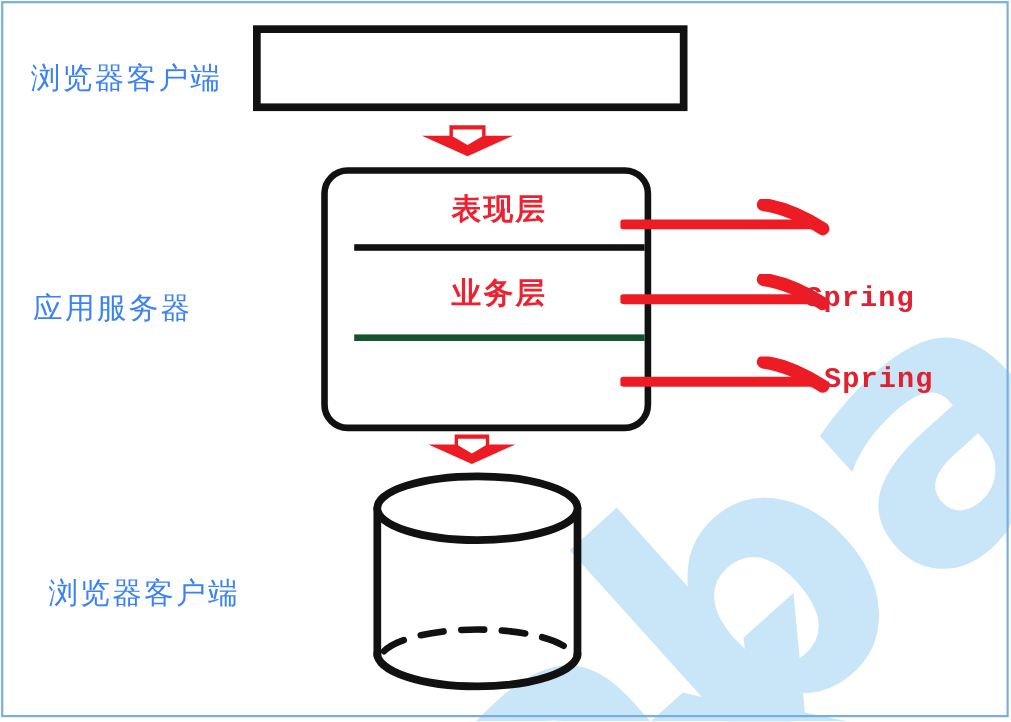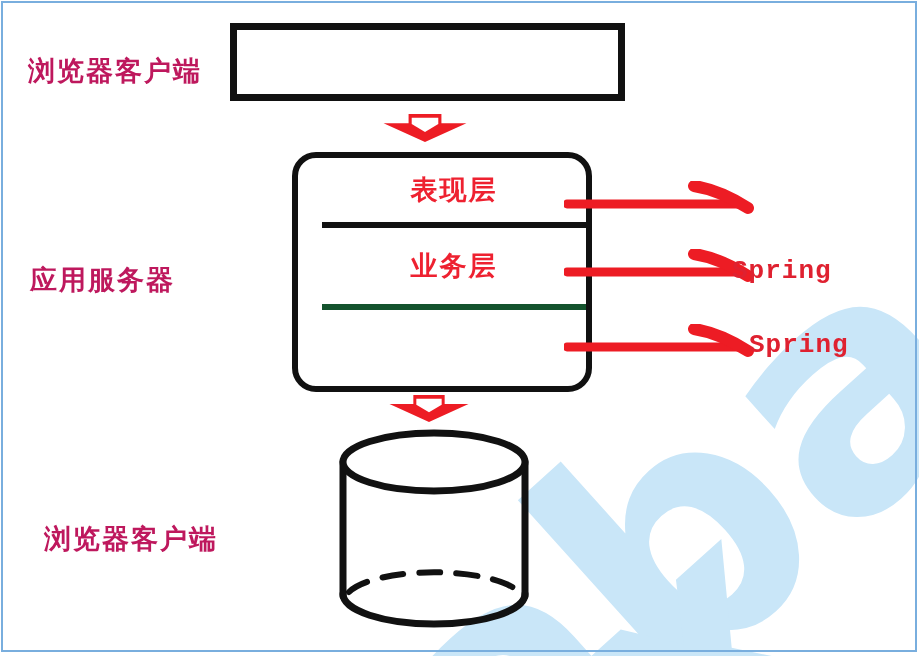--- a/index.html
+++ b/index.html
@@ -14,21 +14,21 @@
   }
   
   .watermark{position:absolute;left:0;top:0;width:919px;height:656px;z-index:0;}
   .watermark text{
     font-family:"DejaVu Sans",sans-serif;font-weight:bold;font-size:330px;
     fill:#c9e6f8;
   }
   .layer1{position:absolute;z-index:1;}
   
   .cn-label{
-    position:absolute;color:#be185d;font-weight:bold;font-size:27px;
+    position:absolute;color:#3b82f6;font-weight:normal;font-size:27px;
     letter-spacing:2px;white-space:nowrap;z-index:1;
   }
   
   .browser-box{
     position:absolute;left:230px;top:23px;width:381px;height:64px;
     border:7px solid #111;background:#fff;z-index:1;
   }
   
   .app-box{
     position:absolute;left:292px;top:152px;width:264px;height:228px;

